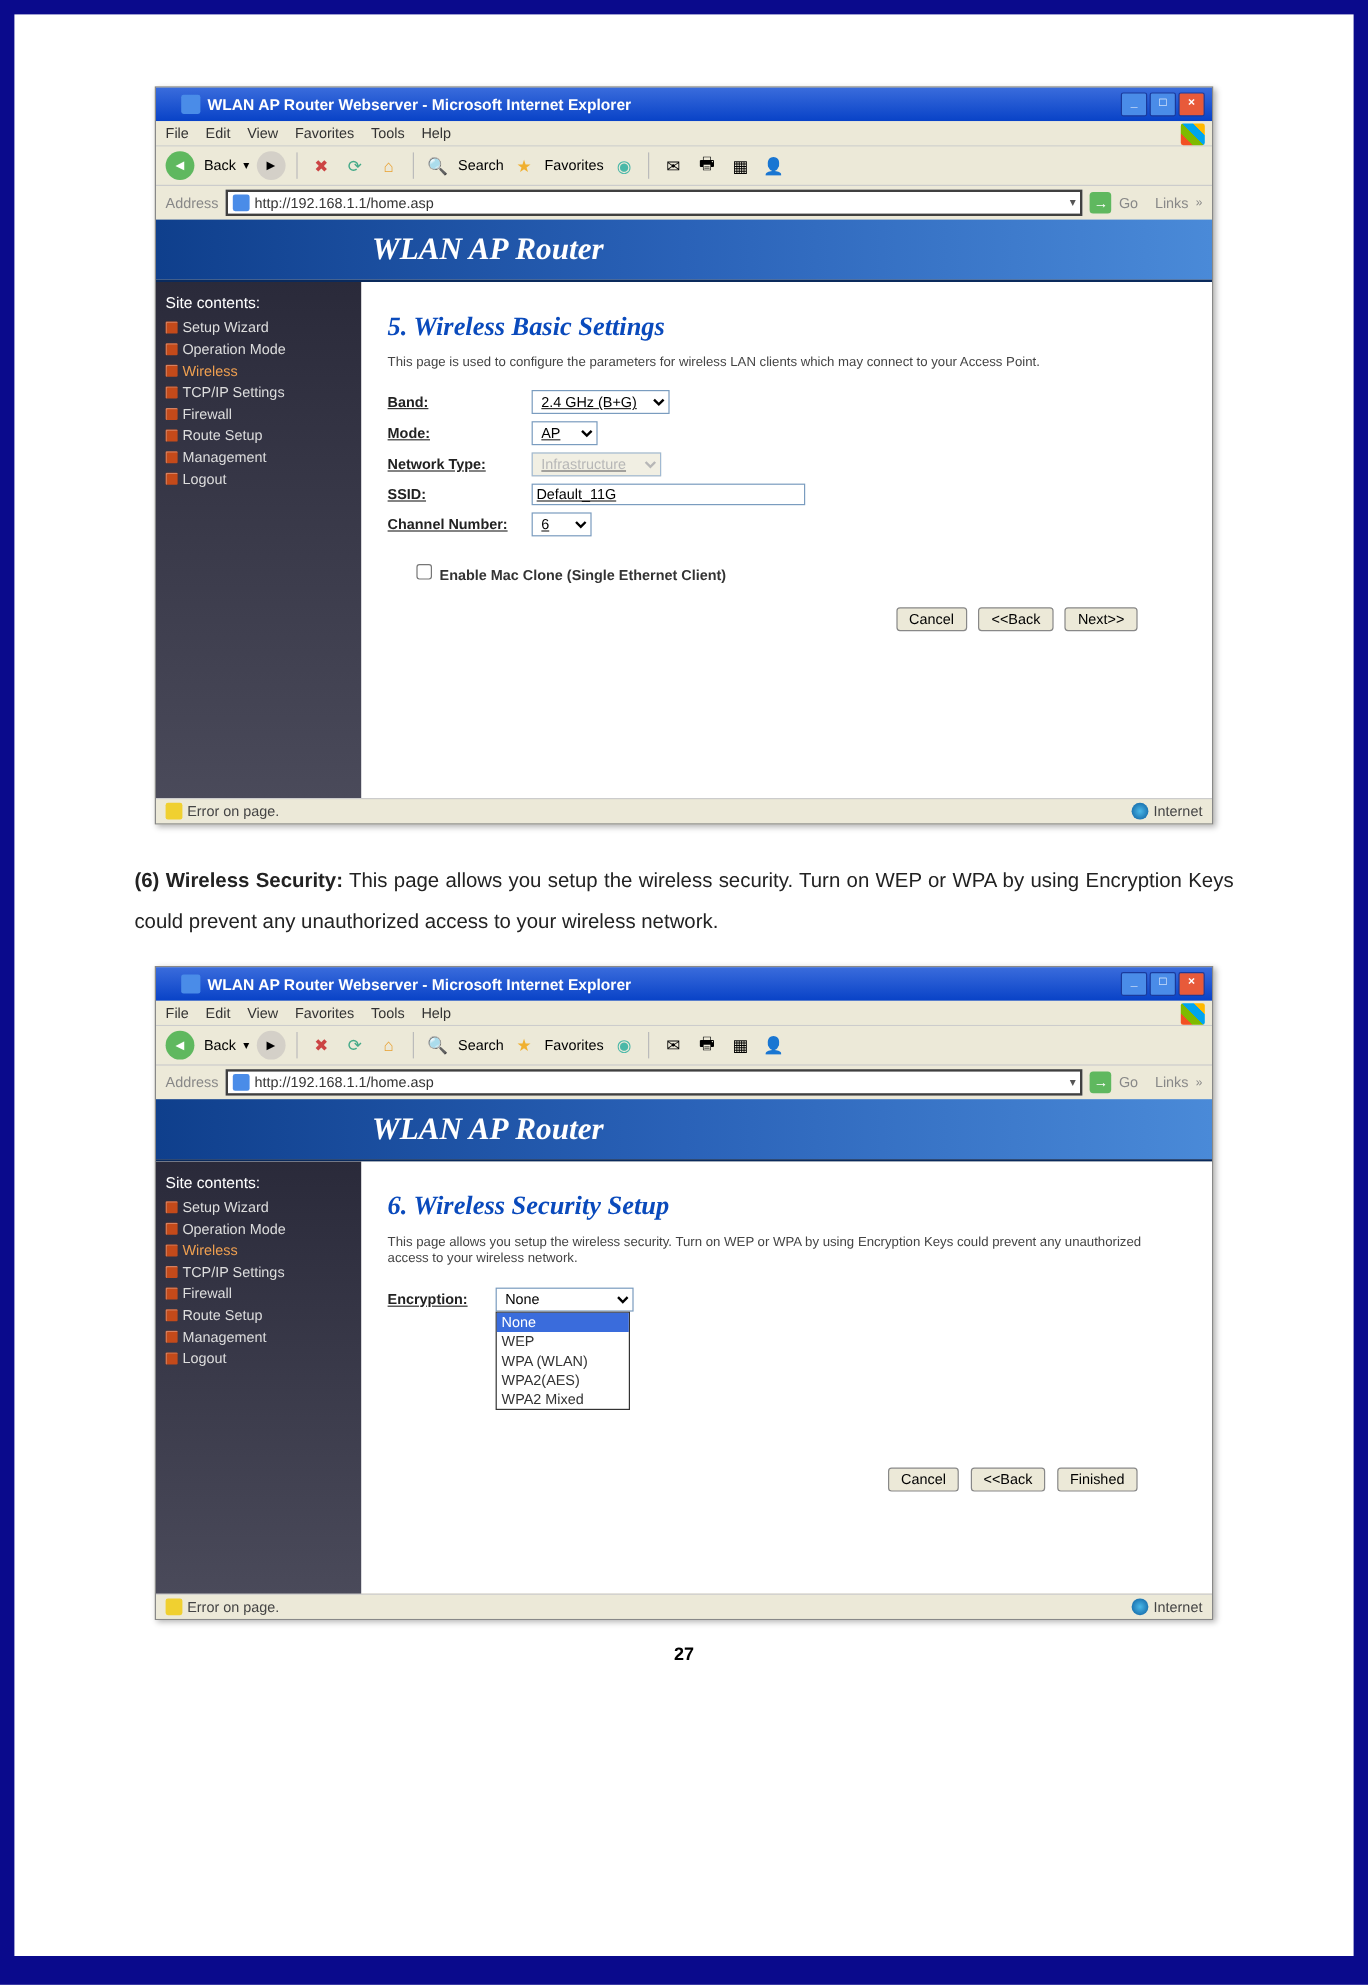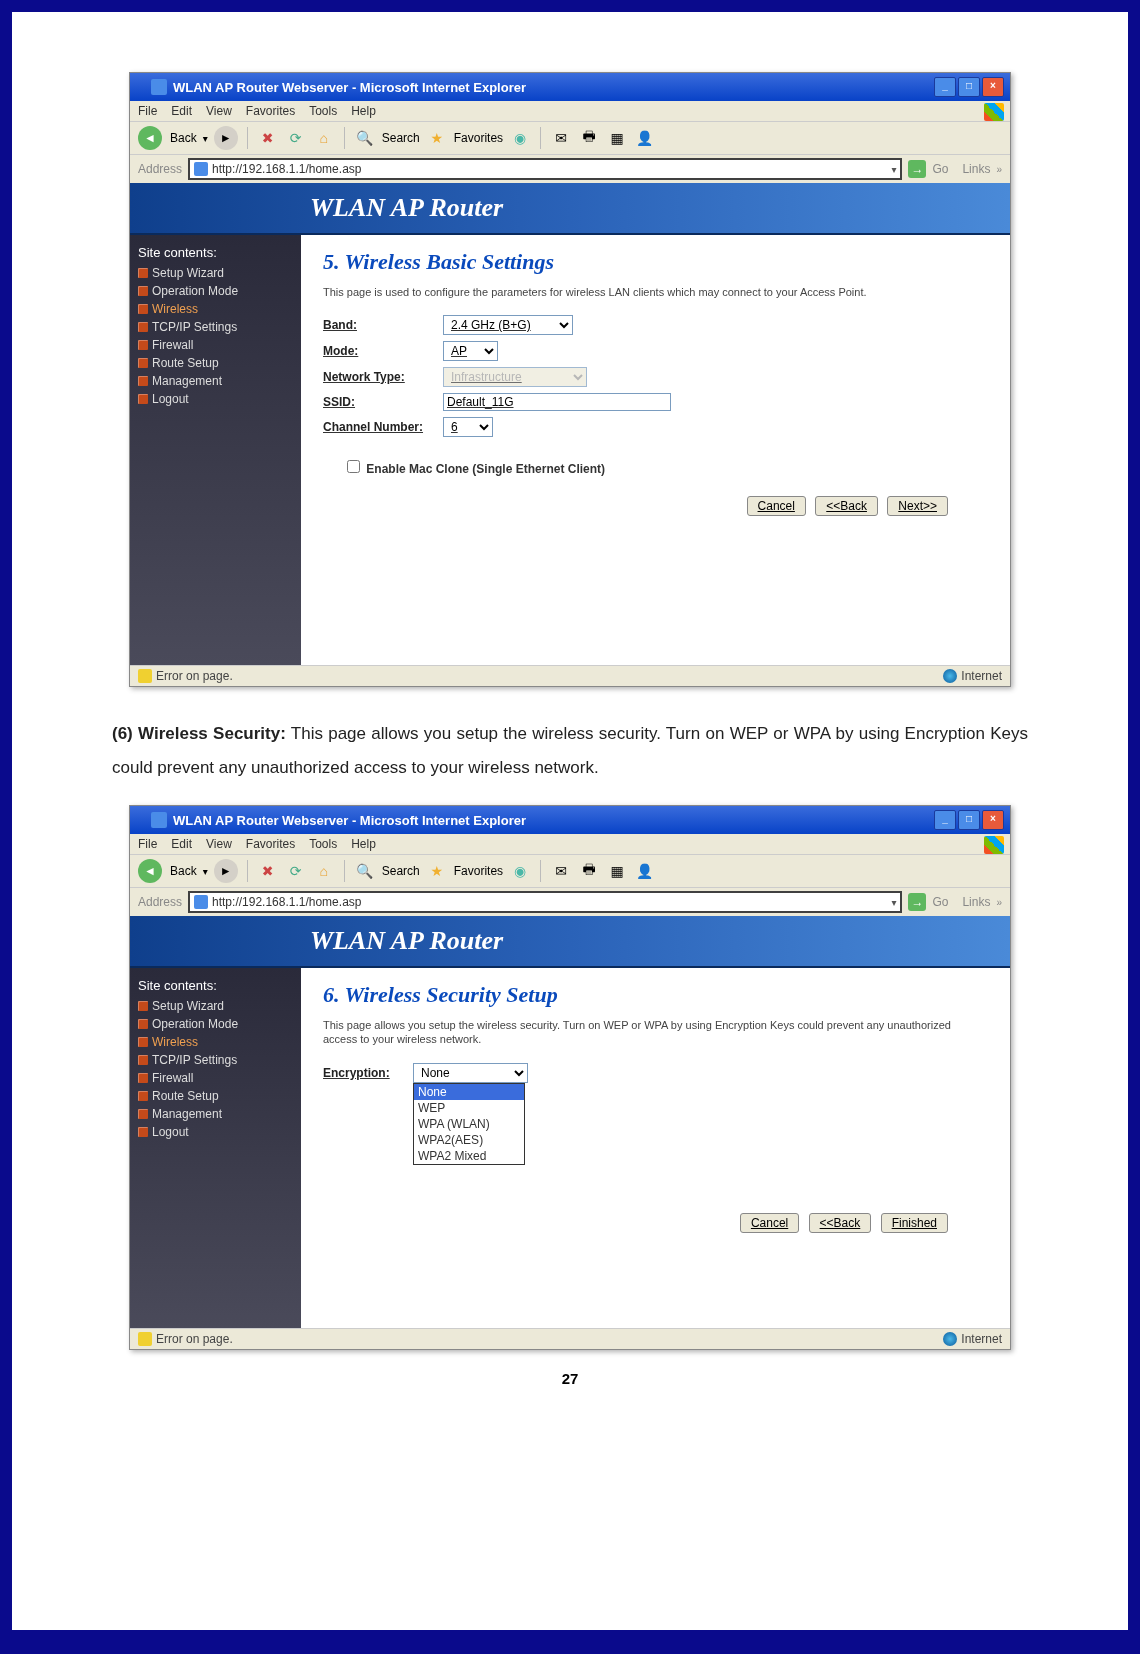--- a/index.html
+++ b/index.html
@@ -97,42 +97,42 @@
     color: #e0e0e0;
     padding: 10px 8px;
     font-size: 12px;
   }
   .sidebar .hdr { color: white; margin-bottom: 4px; font-size: 13px;}
   .sidebar .item { padding: 2px 0 2px 14px; position: relative; color: #ddd;}
   .sidebar .item::before { content:''; position:absolute; left:0; top:4px; width:10px; height:10px; background:#c44a1a; border-radius:1px; box-shadow: inset 1px 1px 0 rgba(255,255,255,0.3);}
   .sidebar .item.active { color: #f0a050;}
   .content {
     flex: 1;
-    padding: 14px 22px;
+    padding: 24px 22px;
     color: #333;
     font-size: 12px;
   }
   .content h2 {
     color: #0a4abc;
     font-family: 'Times New Roman', serif;
     font-style: italic;
     font-weight: bold;
     font-size: 22px;
     margin: 0 0 10px 0;
   }
   .content .desc { font-size: 11px; color: #444; margin-bottom: 16px; line-height: 1.3;}
   .form-row { display: flex; align-items: center; margin-bottom: 6px; text-decoration: underline; }
   .form-row .lbl { width: 120px; font-size: 12px; font-weight: bold; color: #222;}
   .form-row select, .form-row input[type=text] {
     font-size: 12px; padding: 1px 3px; border: 1px solid #7a9cbf; background: white;
   }
   .form-row .disabled { background: #ece9d8; color: #999;}
   .chkrow { padding-left: 20px; font-size: 12px; font-weight: bold; margin-top:20px;}
   .btnrow { text-align: right; padding: 20px 40px 10px 0;}
-  .btnrow button { font-size: 12px; padding: 2px 10px; margin-left: 6px; background: #ece9d8; border: 1px solid #888; border-radius: 3px; text-decoration: underline;}
+  .btnrow button { font-size: 12px; padding: 2px 10px; margin-left: 6px; background: #ece9d8; border: 1px solid #888; border-radius: 3px;}
   .dropdown-open {
     position: relative;
     display: inline-block;
   }
   .dropdown-list {
     position: absolute;
     top: 20px;
     left: 0;
     background: white;
     border: 1px solid #333;
@@ -236,29 +236,29 @@
         <div class="item">Firewall</div>
         <div class="item">Route Setup</div>
         <div class="item">Management</div>
         <div class="item">Logout</div>
       </div>
       <div class="content">
         <h2>5. Wireless Basic Settings</h2>
         <div class="desc">This page is used to configure the parameters for wireless LAN clients which may connect to your Access Point.</div>
         <div class="form-row">
           <span class="lbl">Band:</span>
-          <select style="width:130px"><option>2.4 GHz (B+G)</option></select>
+          <select style="width:115px"><option>2.4 GHz (B+G)</option></select>
         </div>
         <div class="form-row">
           <span class="lbl">Mode:</span>
           <select style="width:55px"><option>AP</option></select>
         </div>
         <div class="form-row">
           <span class="lbl">Network Type:</span>
-          <select class="disabled" disabled="" style="width:144px"><option>Infrastructure</option></select>
+          <select class="disabled" disabled="" style="width:108px"><option>Infrastructure</option></select>
         </div>
         <div class="form-row">
           <span class="lbl">SSID:</span>
           <input type="text" style="width: 220px;" value="Default_11G">
         </div>
         <div class="form-row">
           <span class="lbl">Channel Number:</span>
           <select style="width:50px"><option>6</option></select>
         </div>
         <div class="chkrow">

